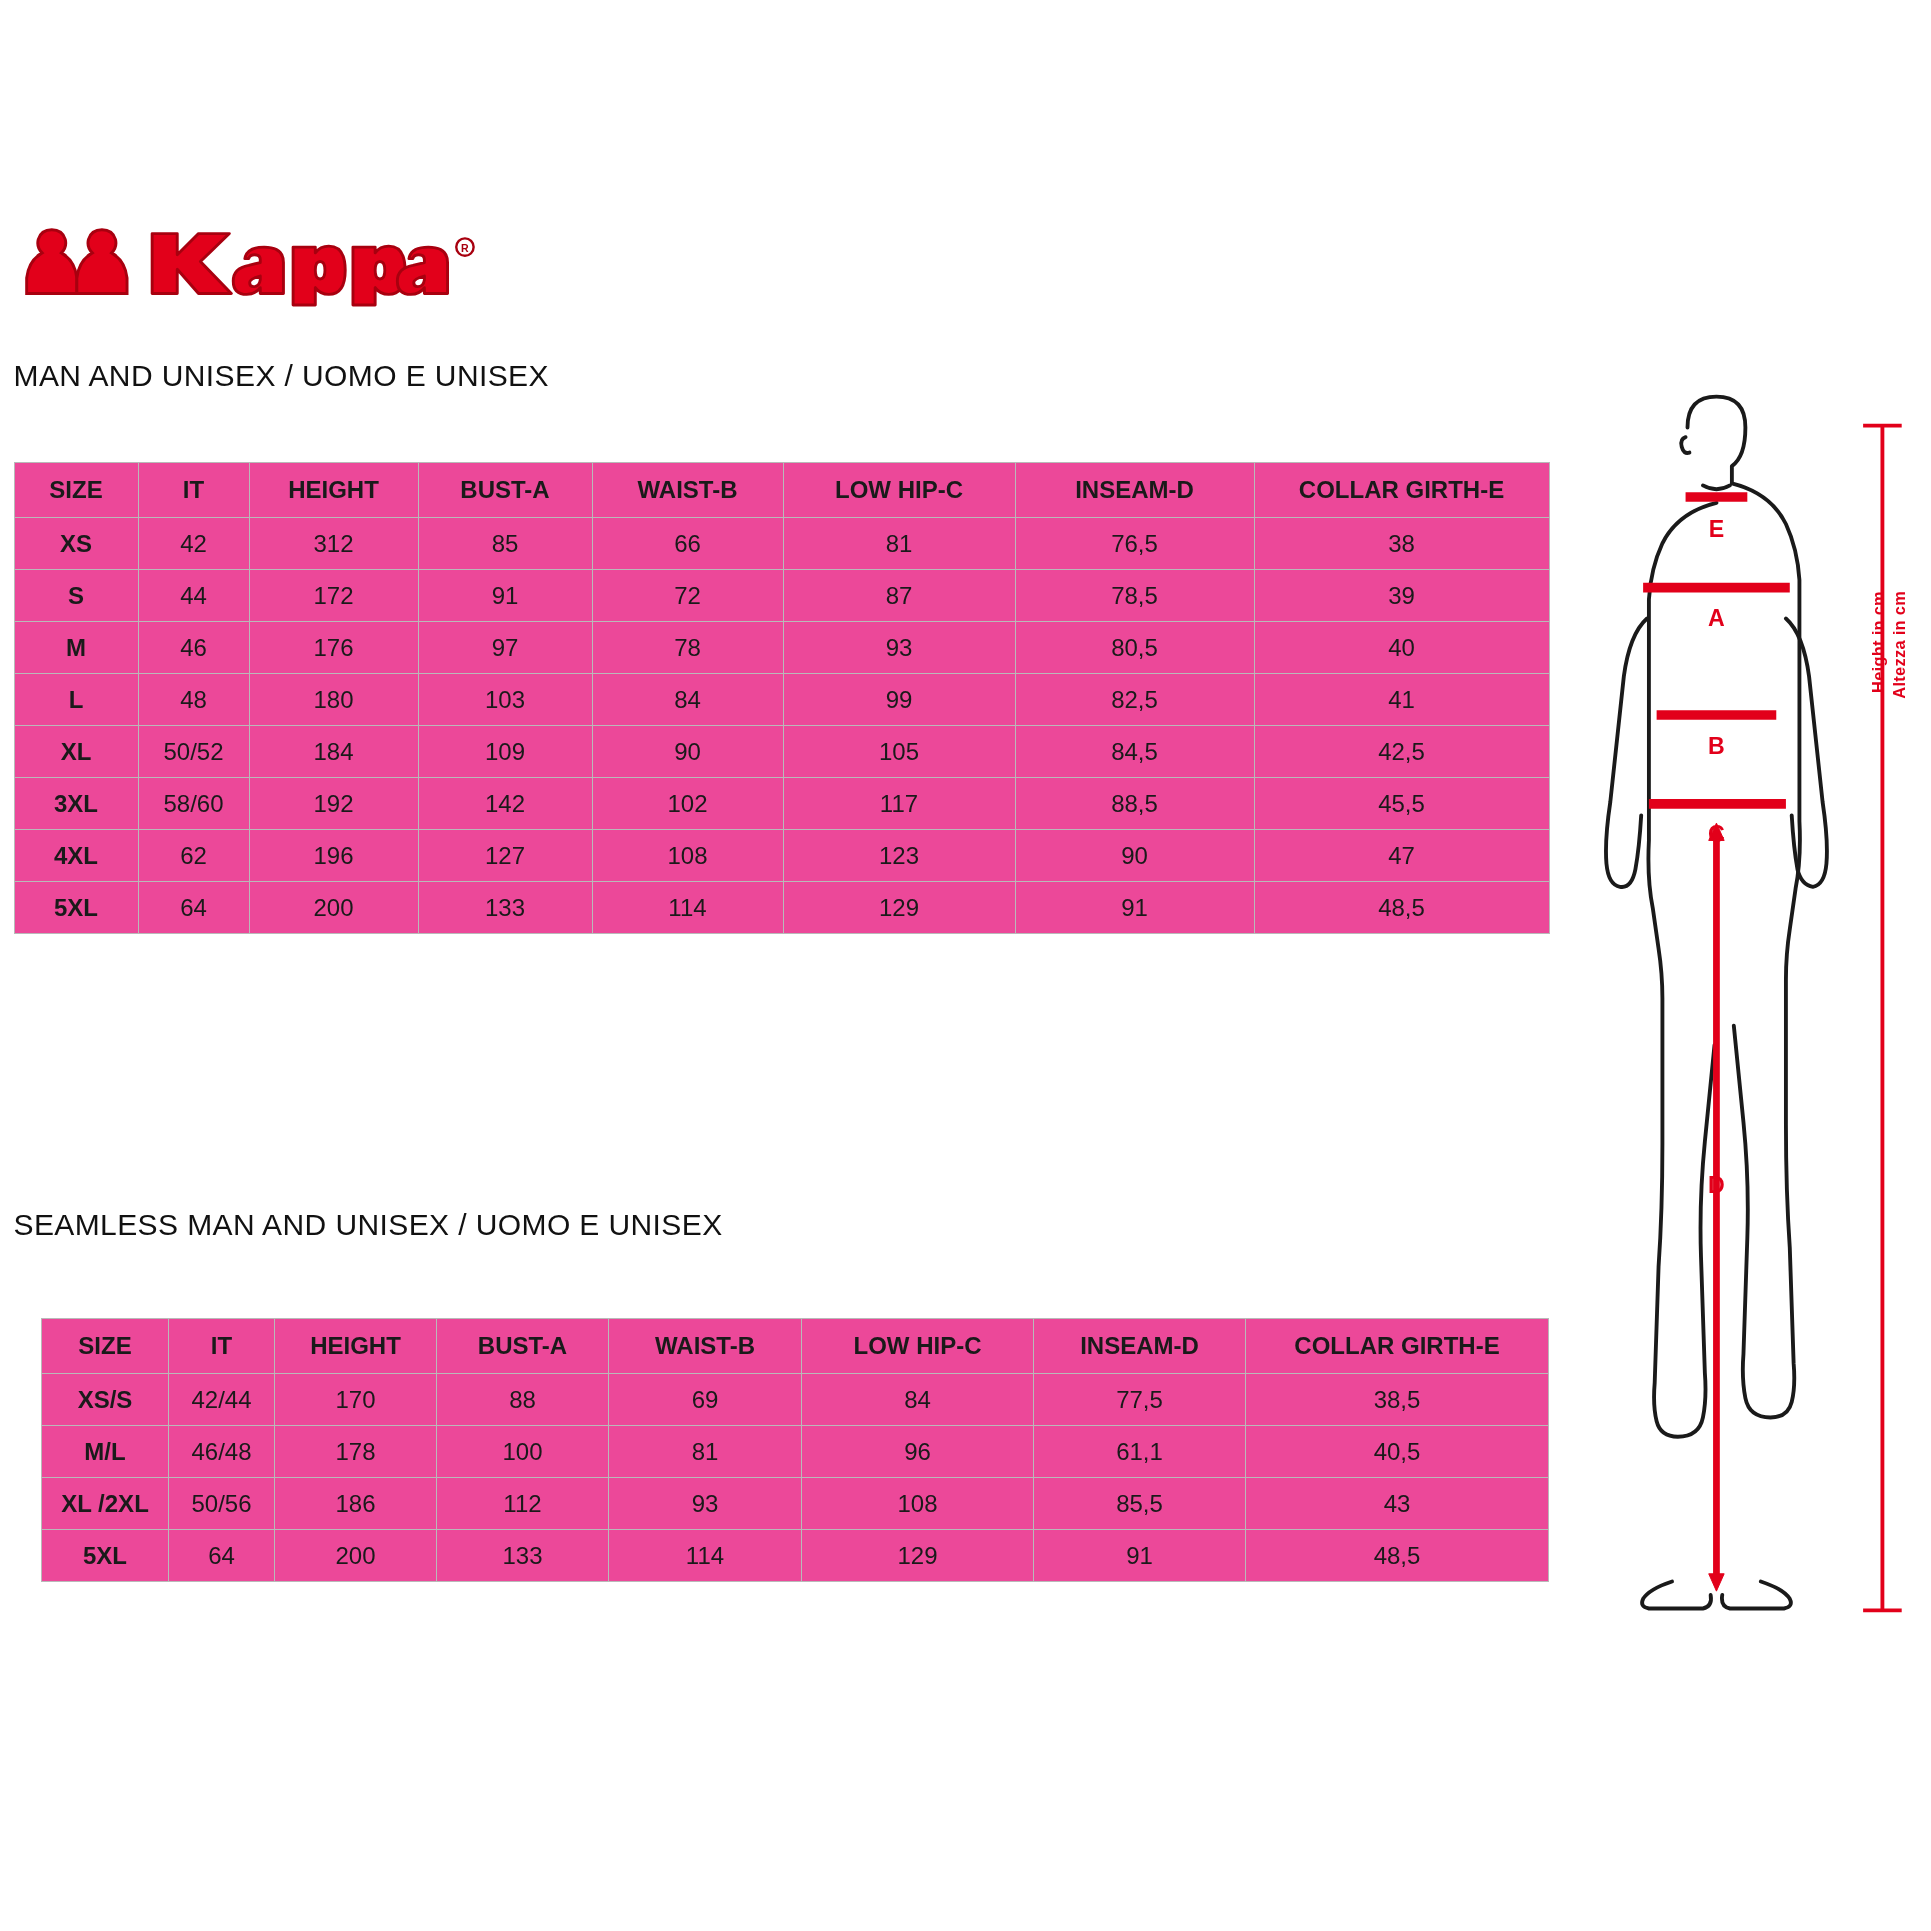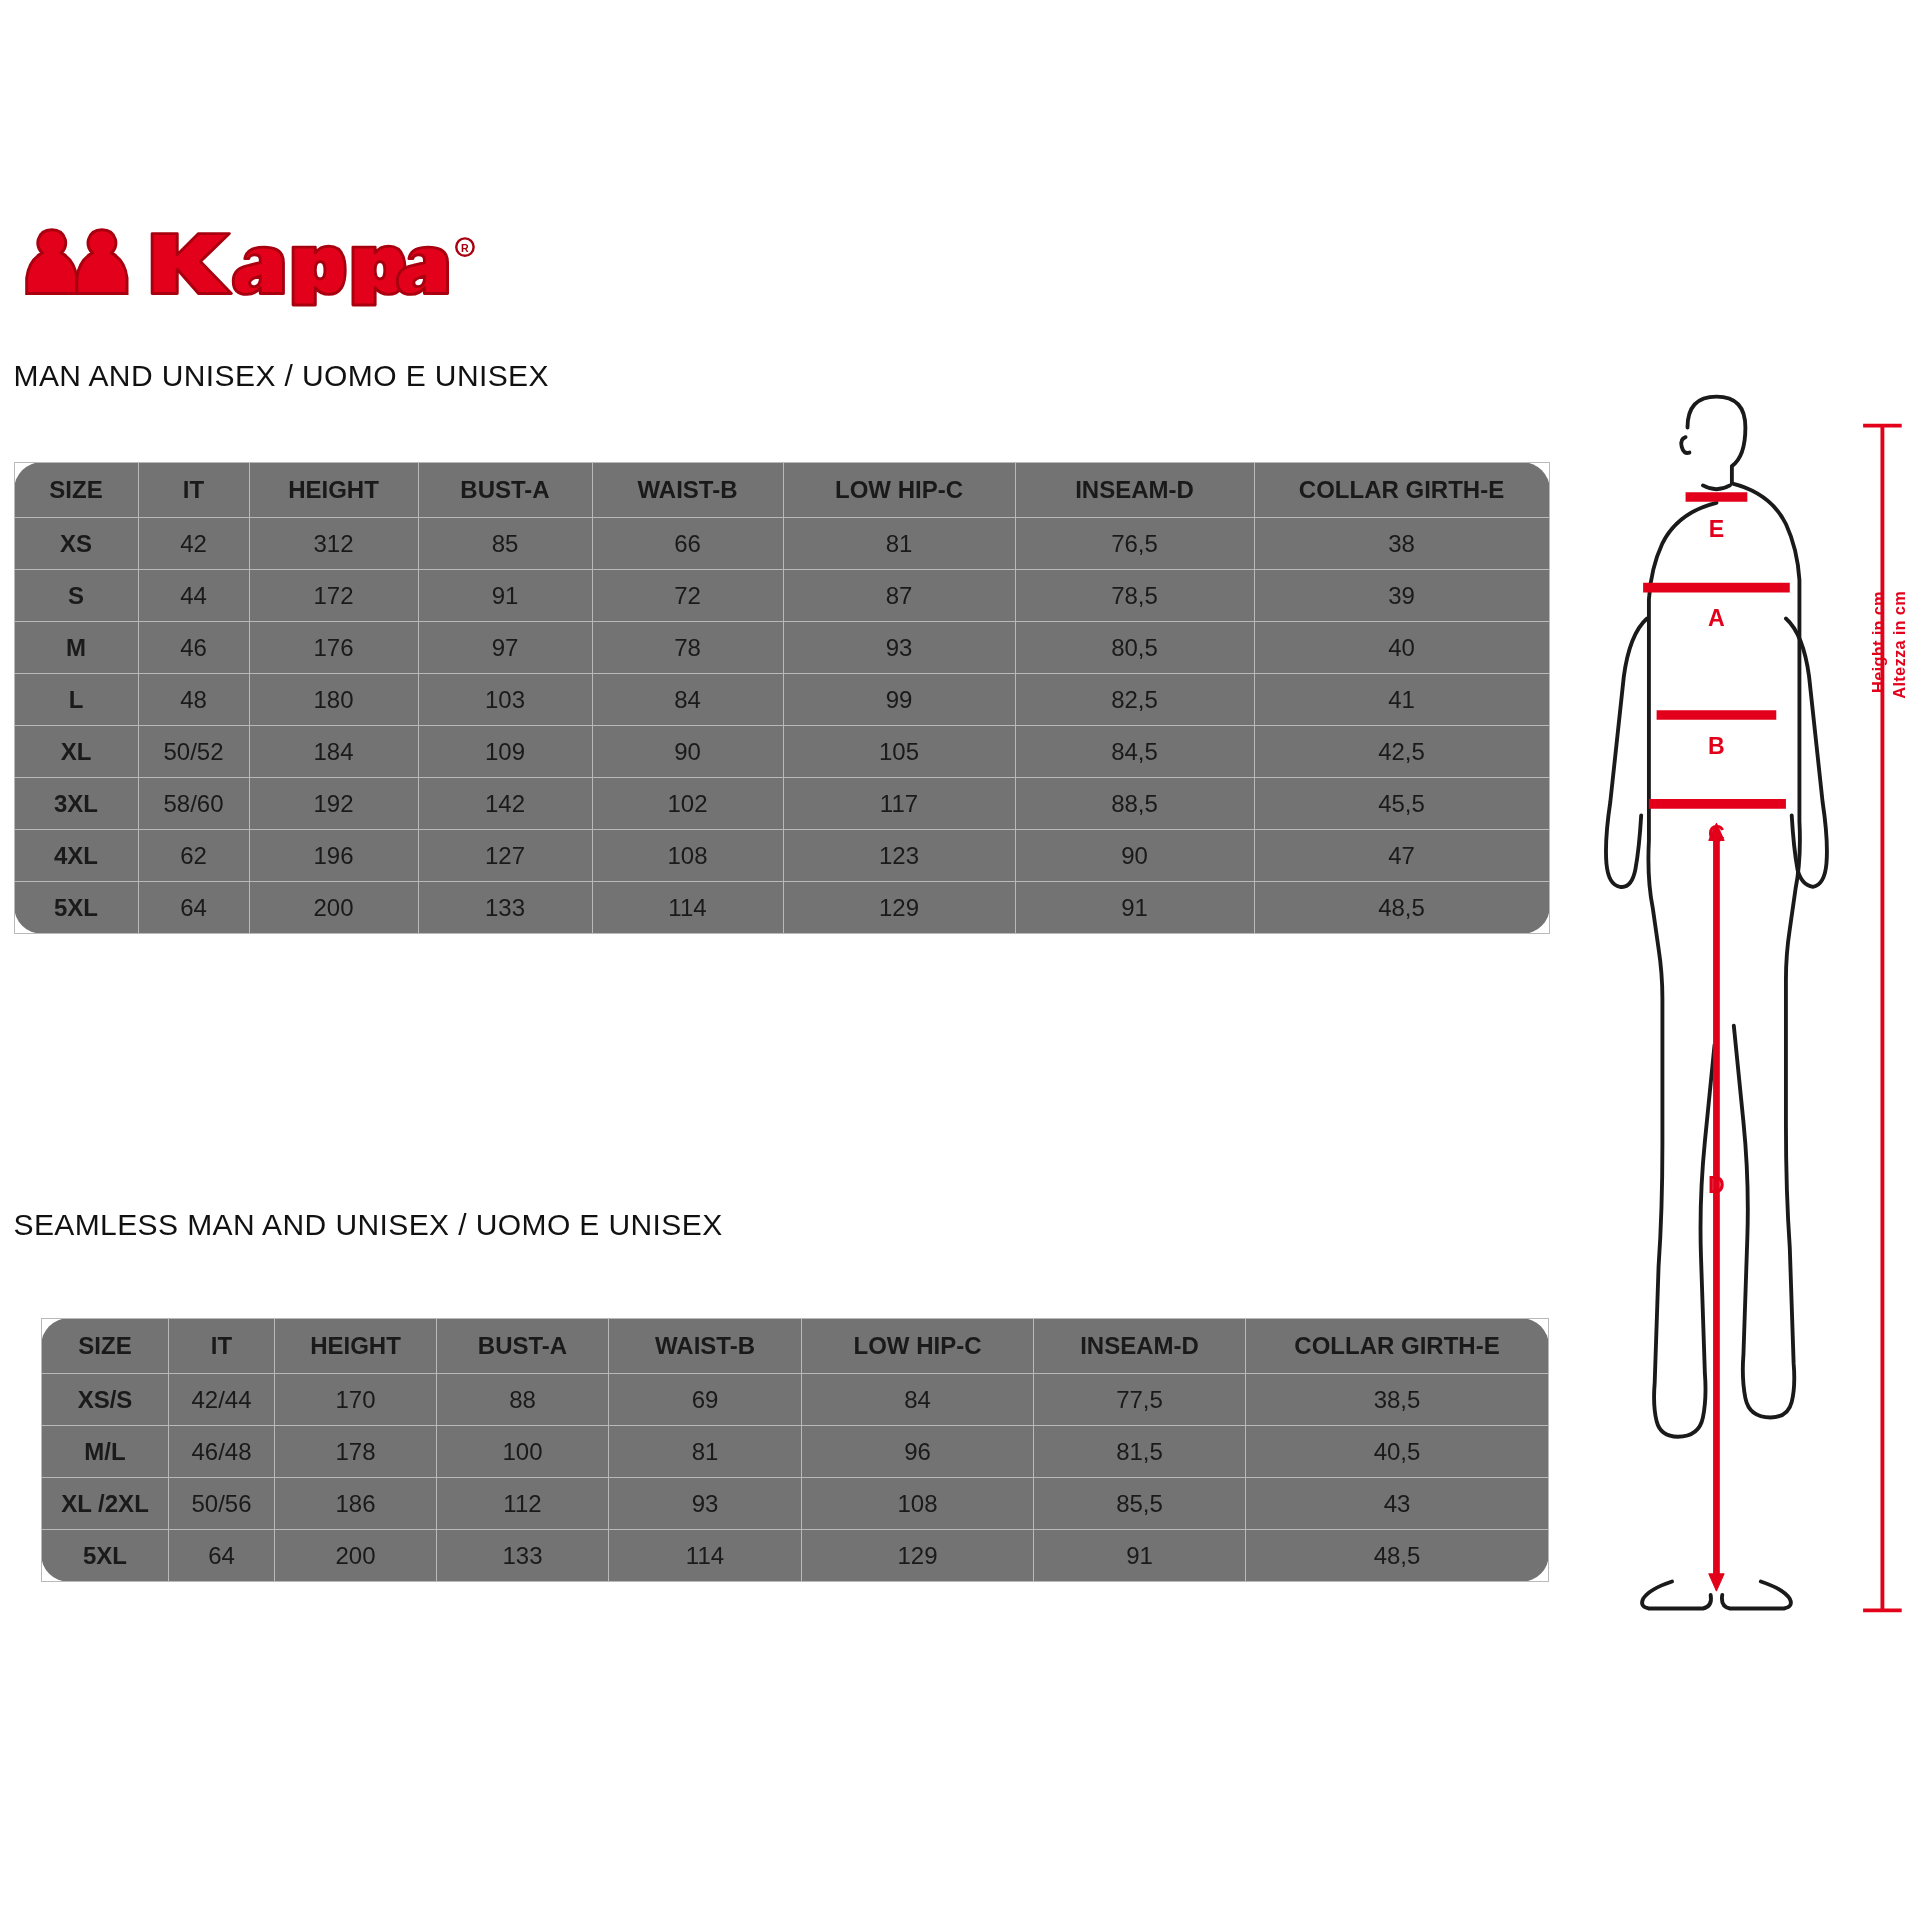--- a/index.html
+++ b/index.html
@@ -42,22 +42,21 @@
     white-space: nowrap;
   }
   #title-man { left: 13.5px; top: 359px; }
   #title-seamless { left: 13.5px; top: 1208px; }
 
   
   table.sizes {
     position: absolute;
     border-collapse: collapse;
     table-layout: fixed;
-    background: #737373;
-    border-radius: 28px;
+    background: #ec4899;
   }
   table.sizes th, table.sizes td {
     border: 1px solid #b9b9b9;
     text-align: center;
     vertical-align: middle;
     font-size: 24px;
     color: #1a1a1a;
     height: 51px;
     padding: 0 1.9px;
     white-space: nowrap;
@@ -307,21 +306,21 @@
         <td>77,5</td>
         <td>38,5</td>
       </tr>
       <tr>
         <td class="sz">M/L</td>
         <td>46/48</td>
         <td>178</td>
         <td>100</td>
         <td>81</td>
         <td>96</td>
-        <td>81,5</td>
+        <td>61,1</td>
         <td>40,5</td>
       </tr>
       <tr>
         <td class="sz">XL /2XL</td>
         <td>50/56</td>
         <td>186</td>
         <td>112</td>
         <td>93</td>
         <td>108</td>
         <td>85,5</td>

